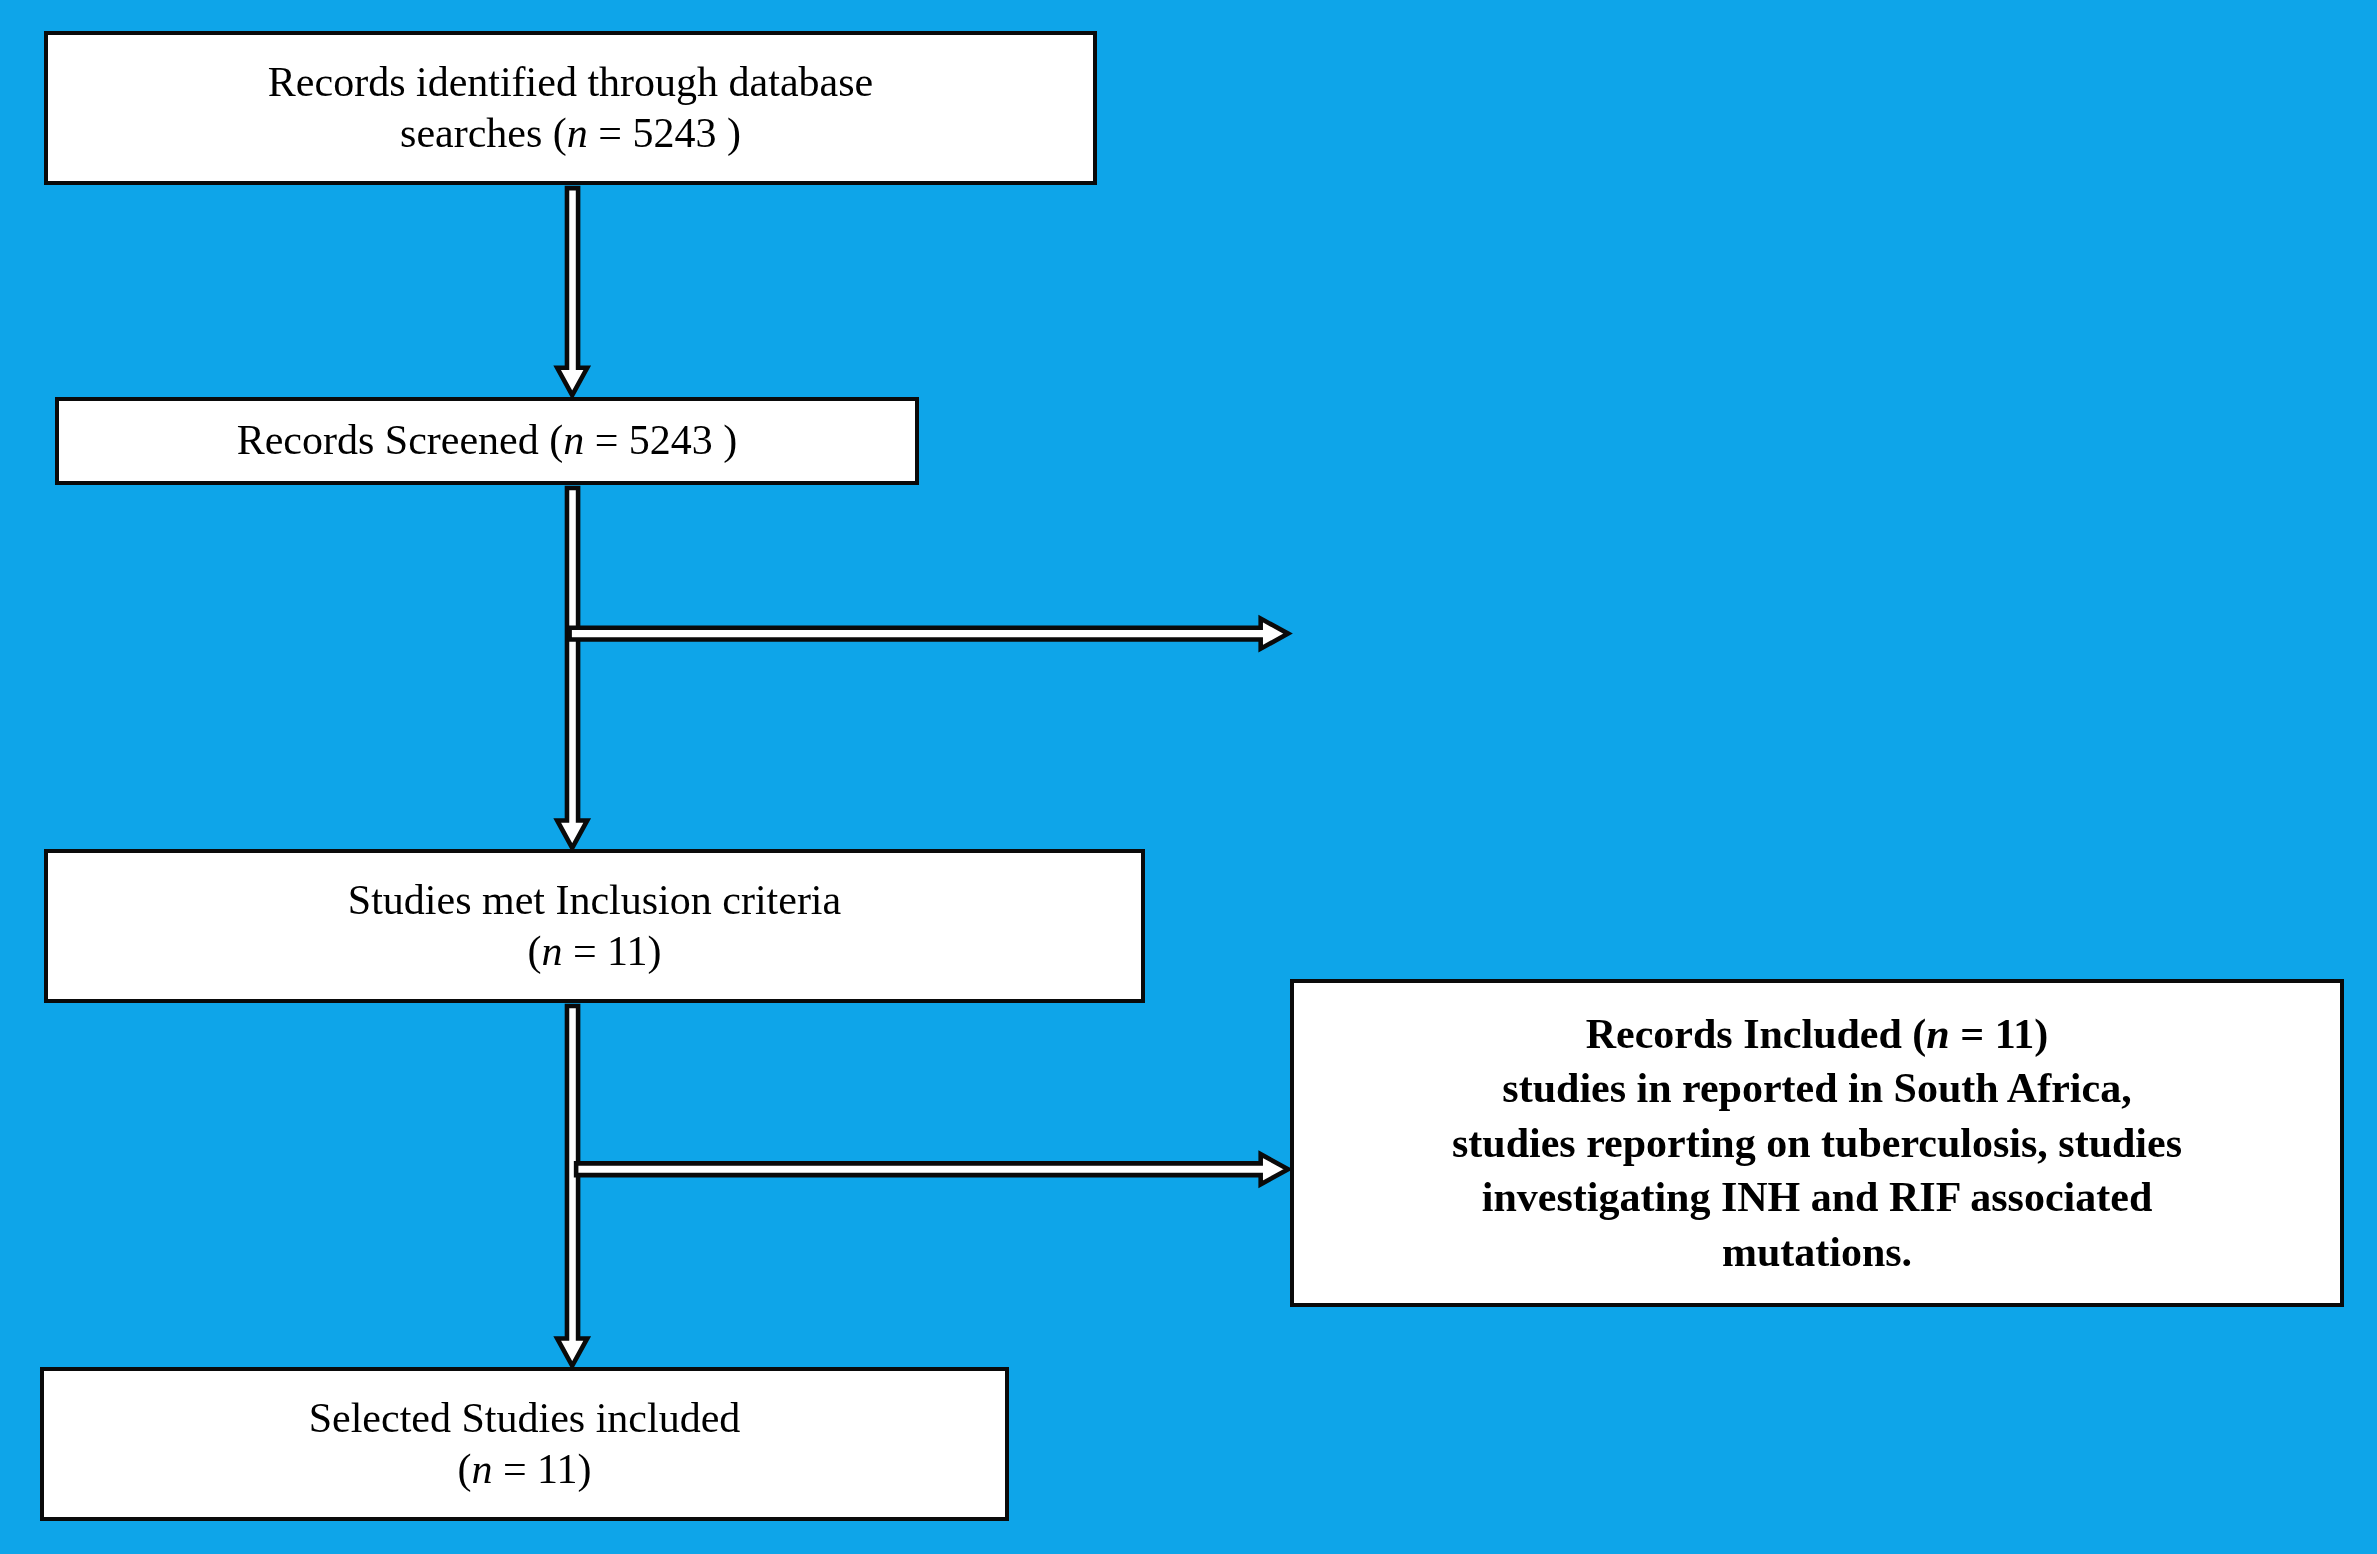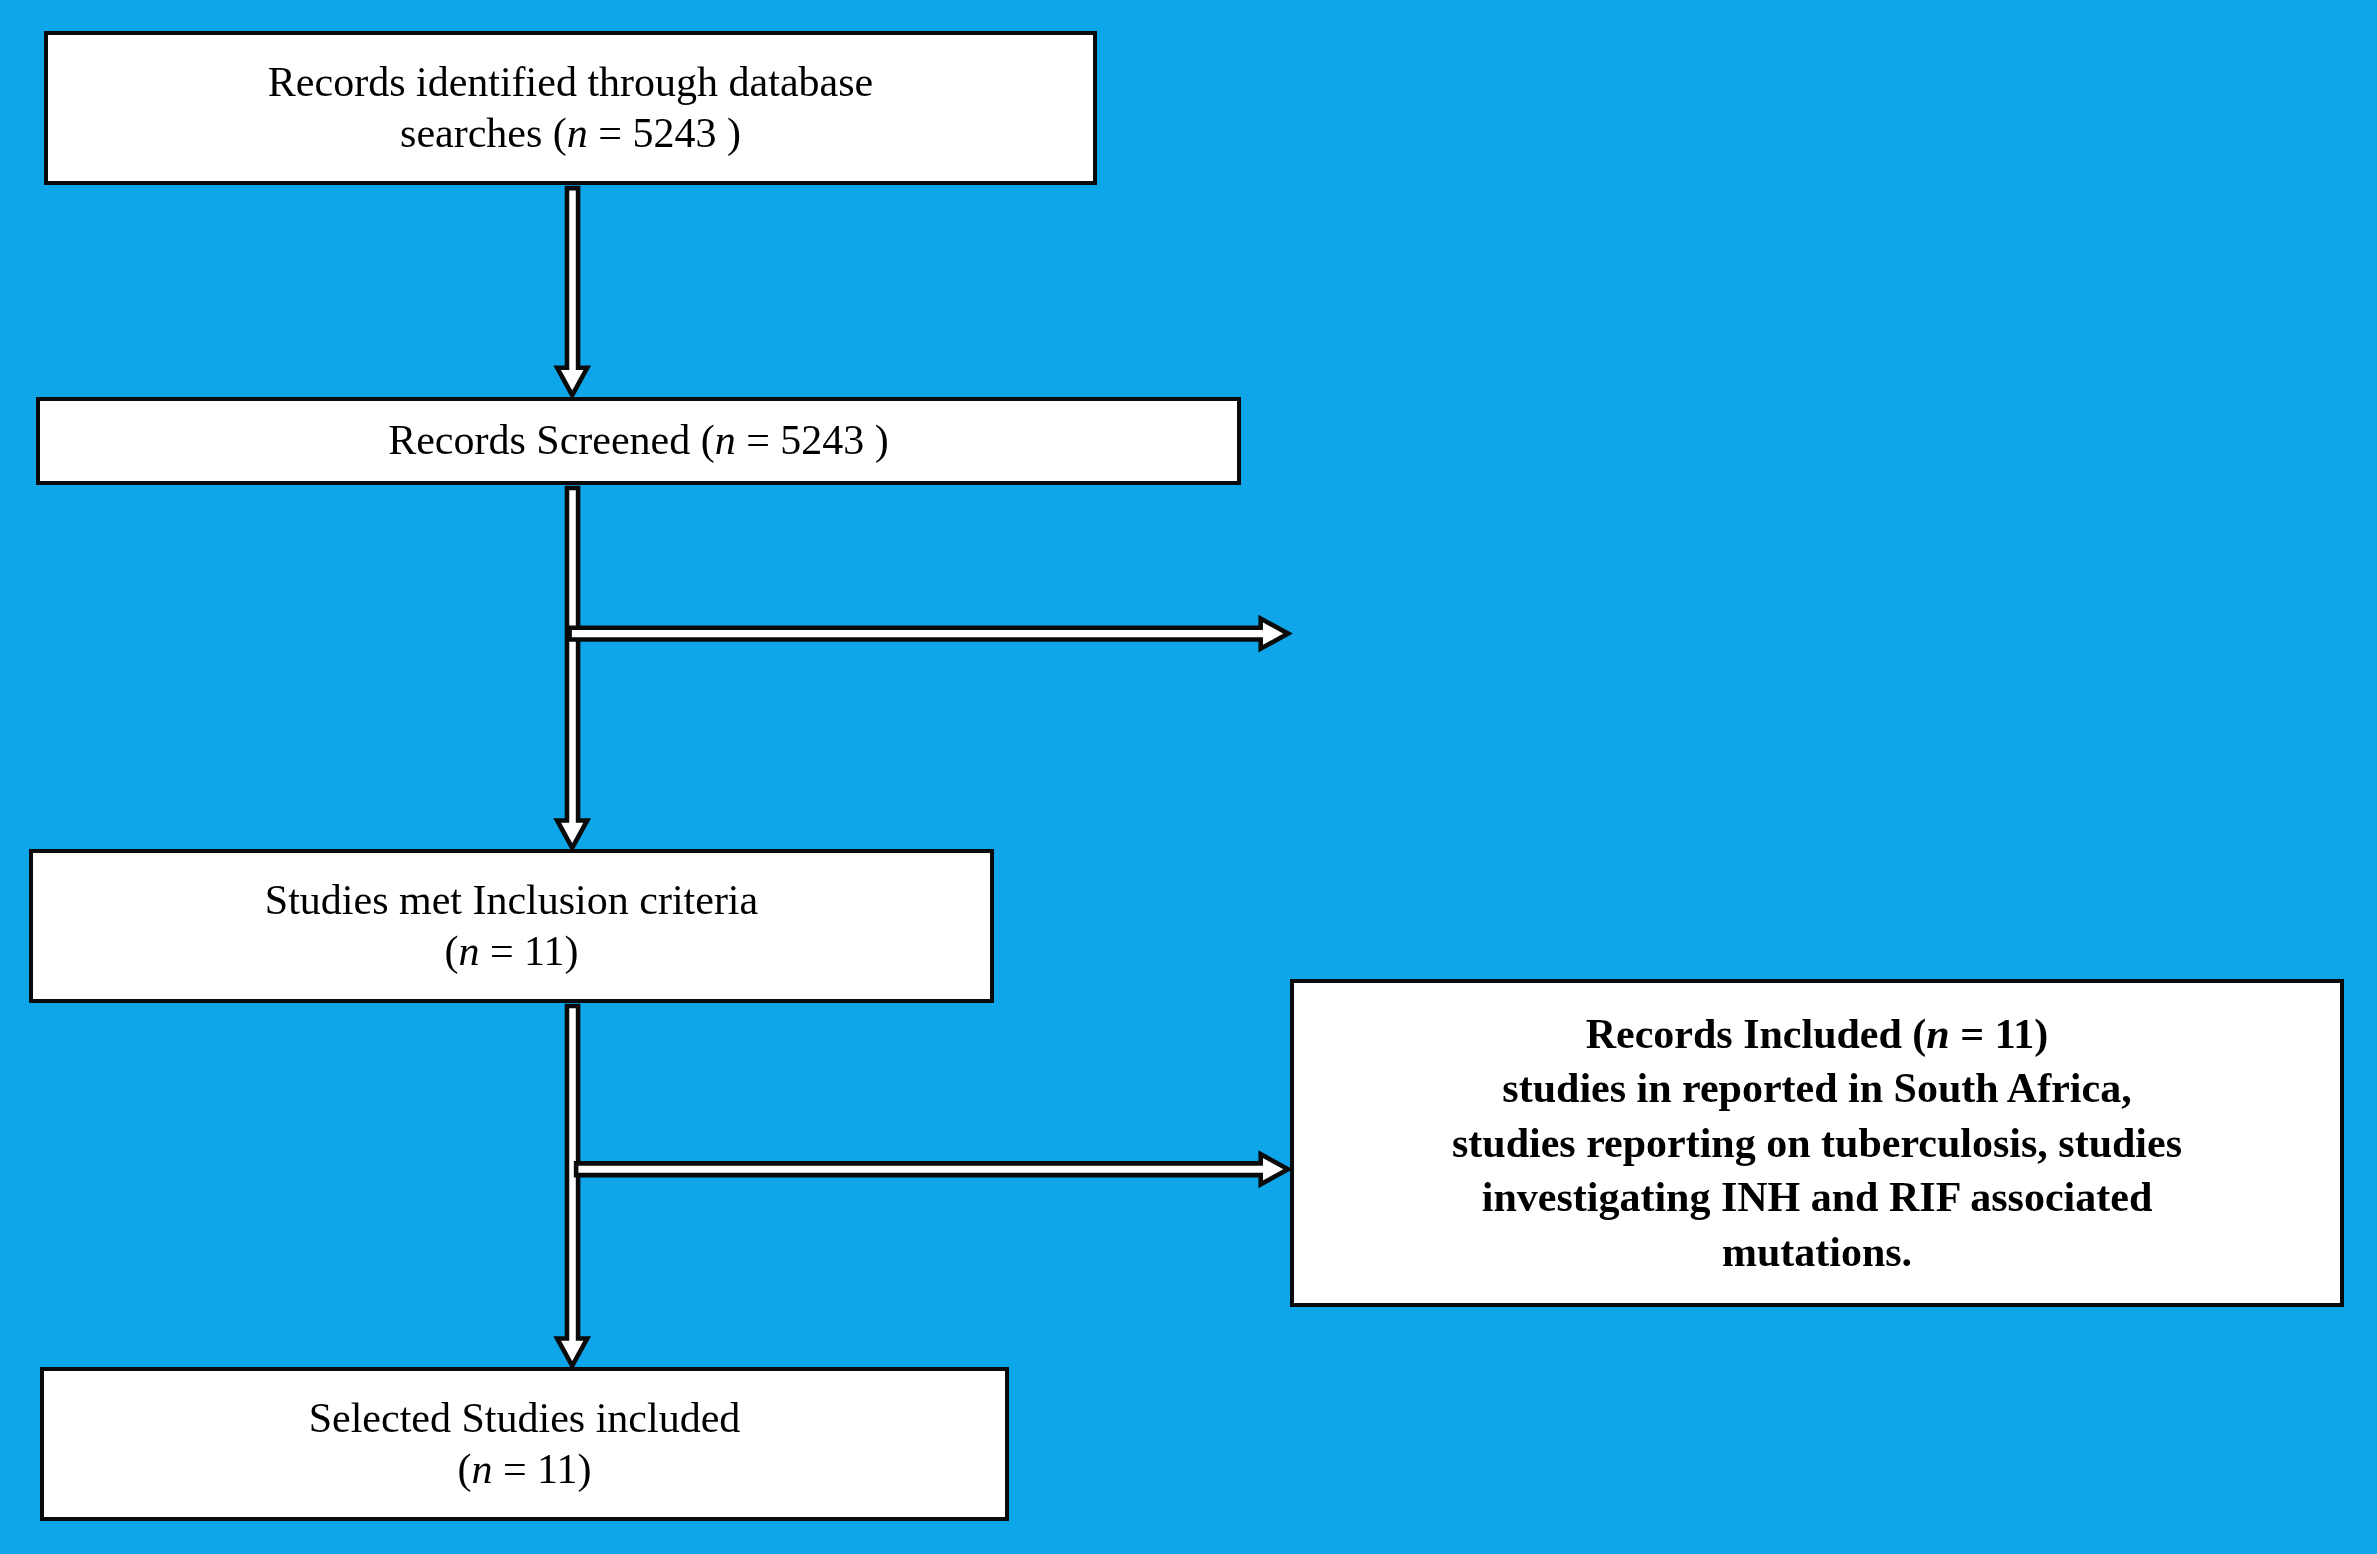--- a/index.html
+++ b/index.html
@@ -34,22 +34,22 @@
     padding: 0 14.4px;
     font-size: 42px;
     line-height: 1.22;
     white-space: pre-line;
   }
   .box em.n {
     font-style: italic;
   }
   
   #box-identified   { left: 44px;   top: 31px;   width: 1053px; height: 154px; }
-  #box-screened     { left: 36px;   top: 397px;  width: 1205px; height: 88px; }
-  #box-inclusion    { left: 29px;   top: 849px; width: 965px; height: 154px; }
+  #box-screened     { left: 55px;   top: 397px;  width: 864px; height: 88px; }
+  #box-inclusion    { left: 44px;   top: 849px; width: 1101px; height: 154px; }
   #box-selected     { left: 40px;   top: 1367px; width: 969px; height: 154px; justify-content: center; }
   #box-excluded     { left: 1290px; top: 419px;  width: 1054px; height: 289px; }
   #box-included     { left: 1290px; top: 979px; width: 1054px; height: 328px; font-weight: bold; }
 
   #box-excluded .txt,
   #box-included .txt { line-height: 1.30; }
 
   svg#arrows {
     position: absolute;
     left: 0;

